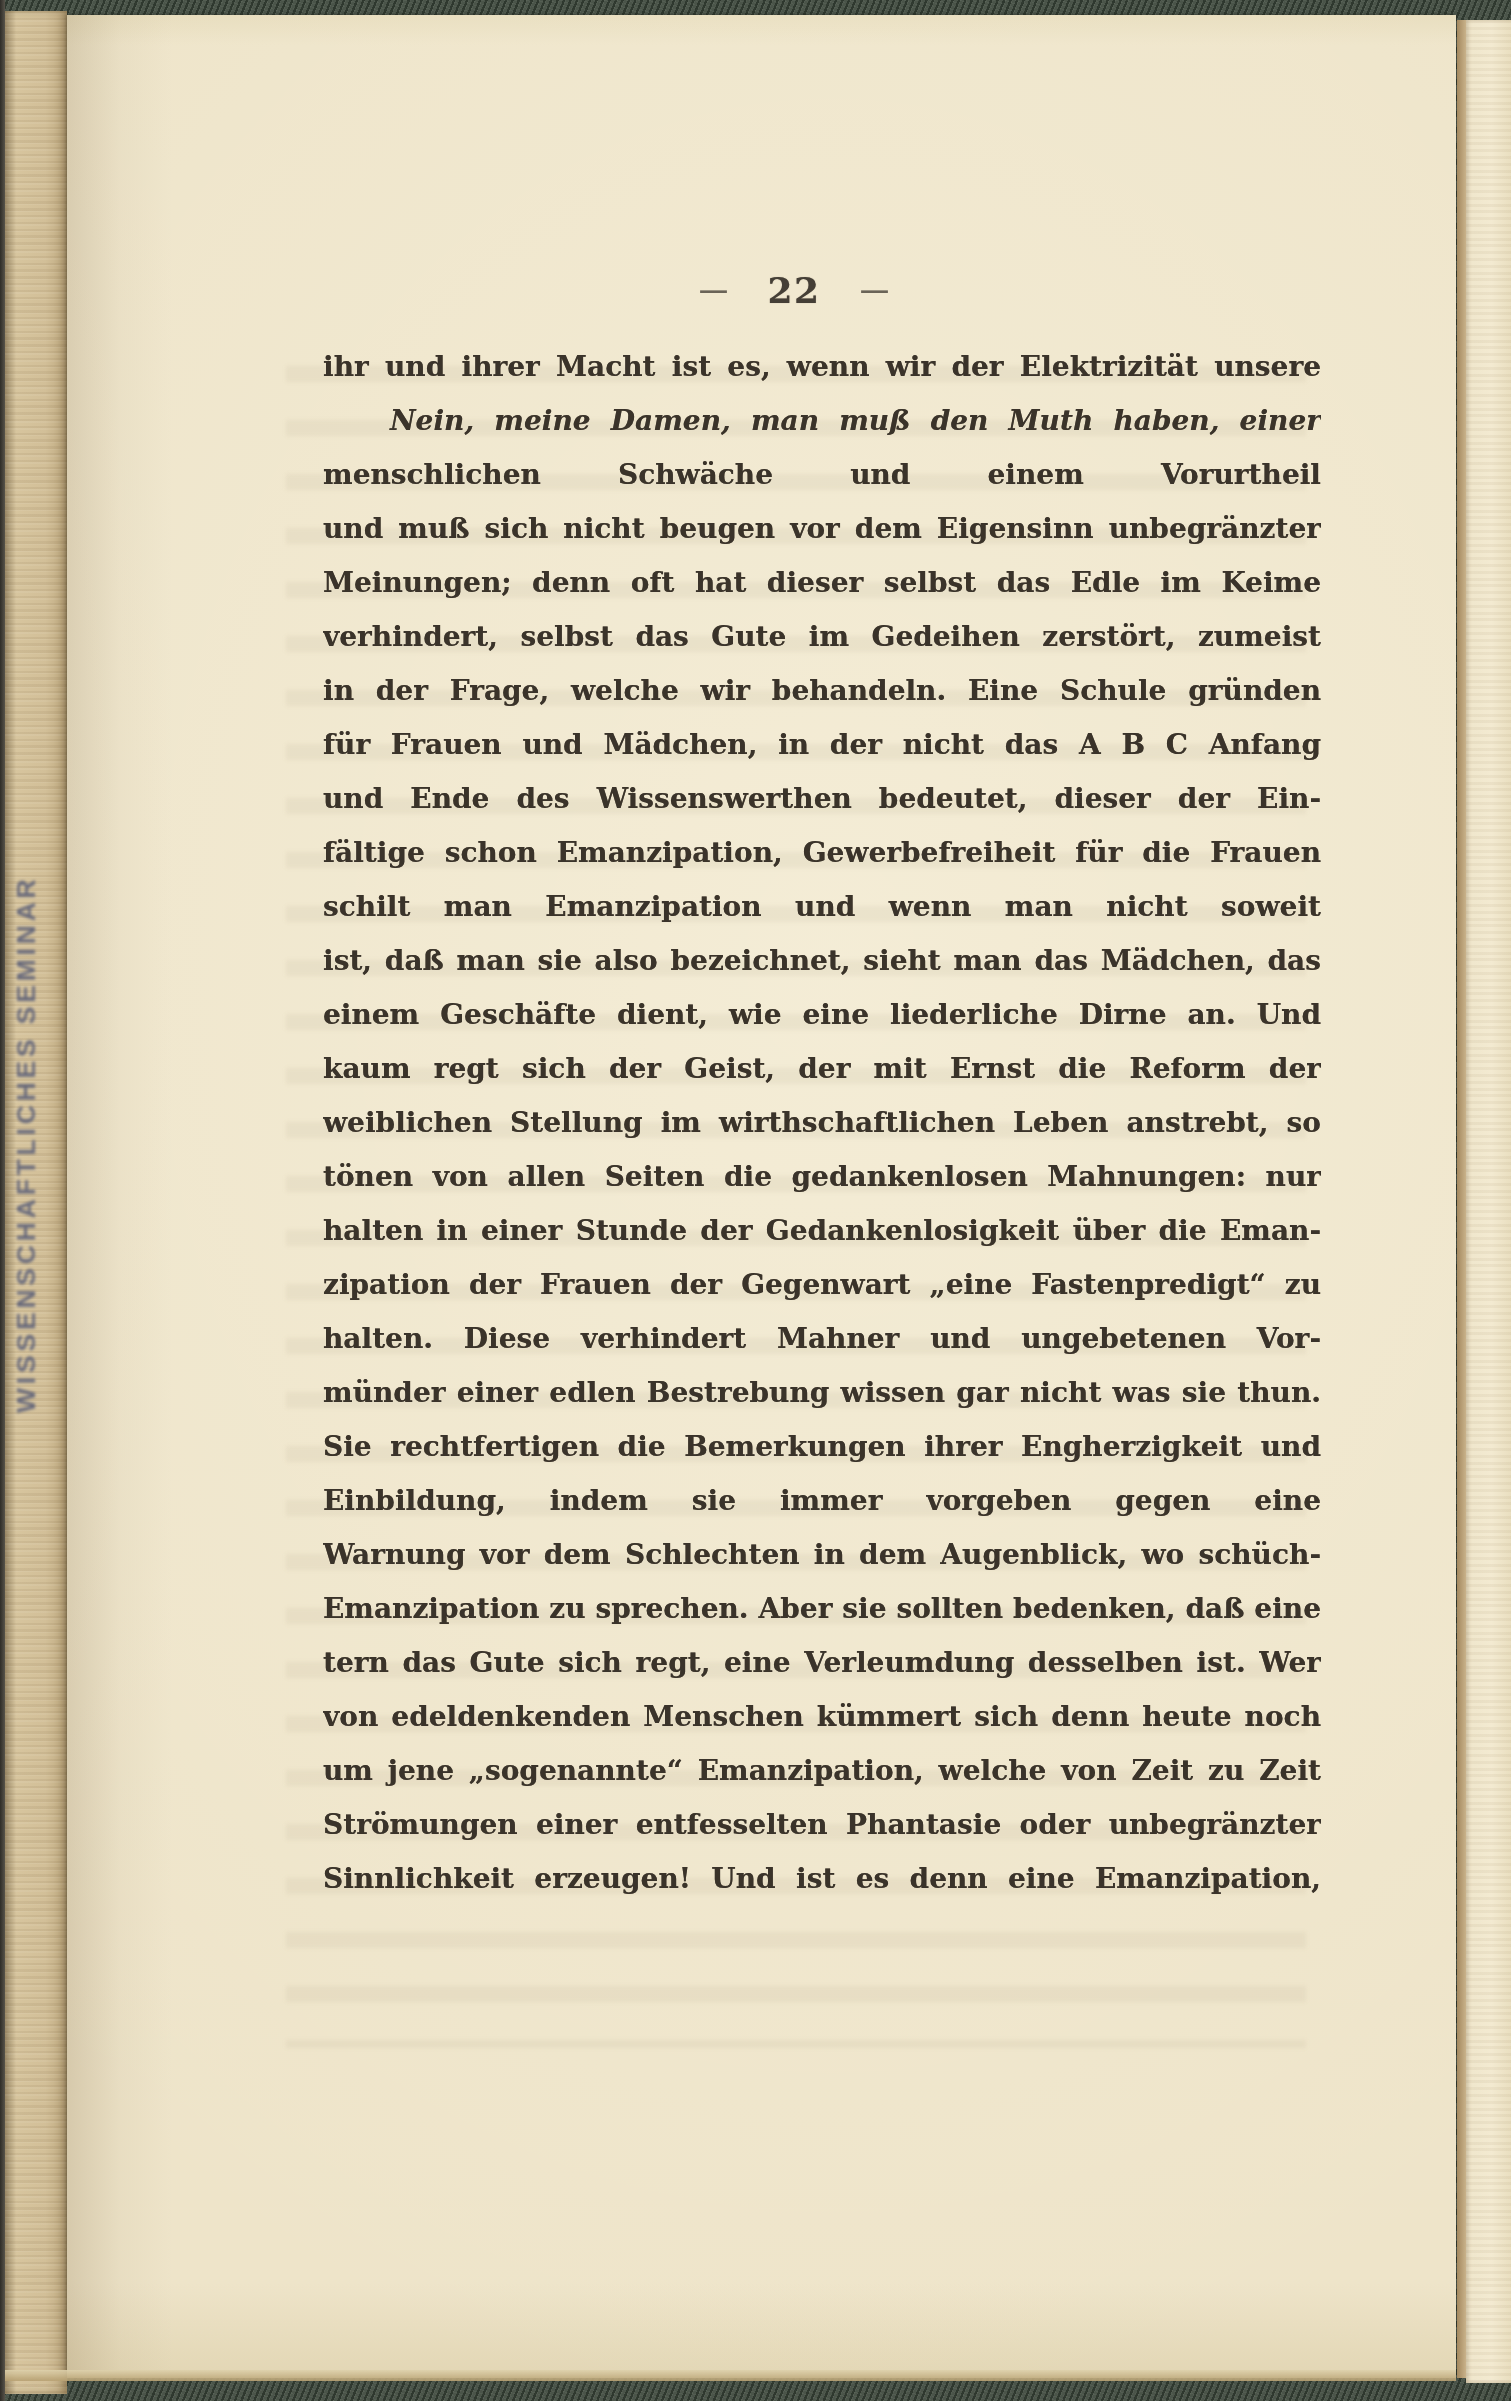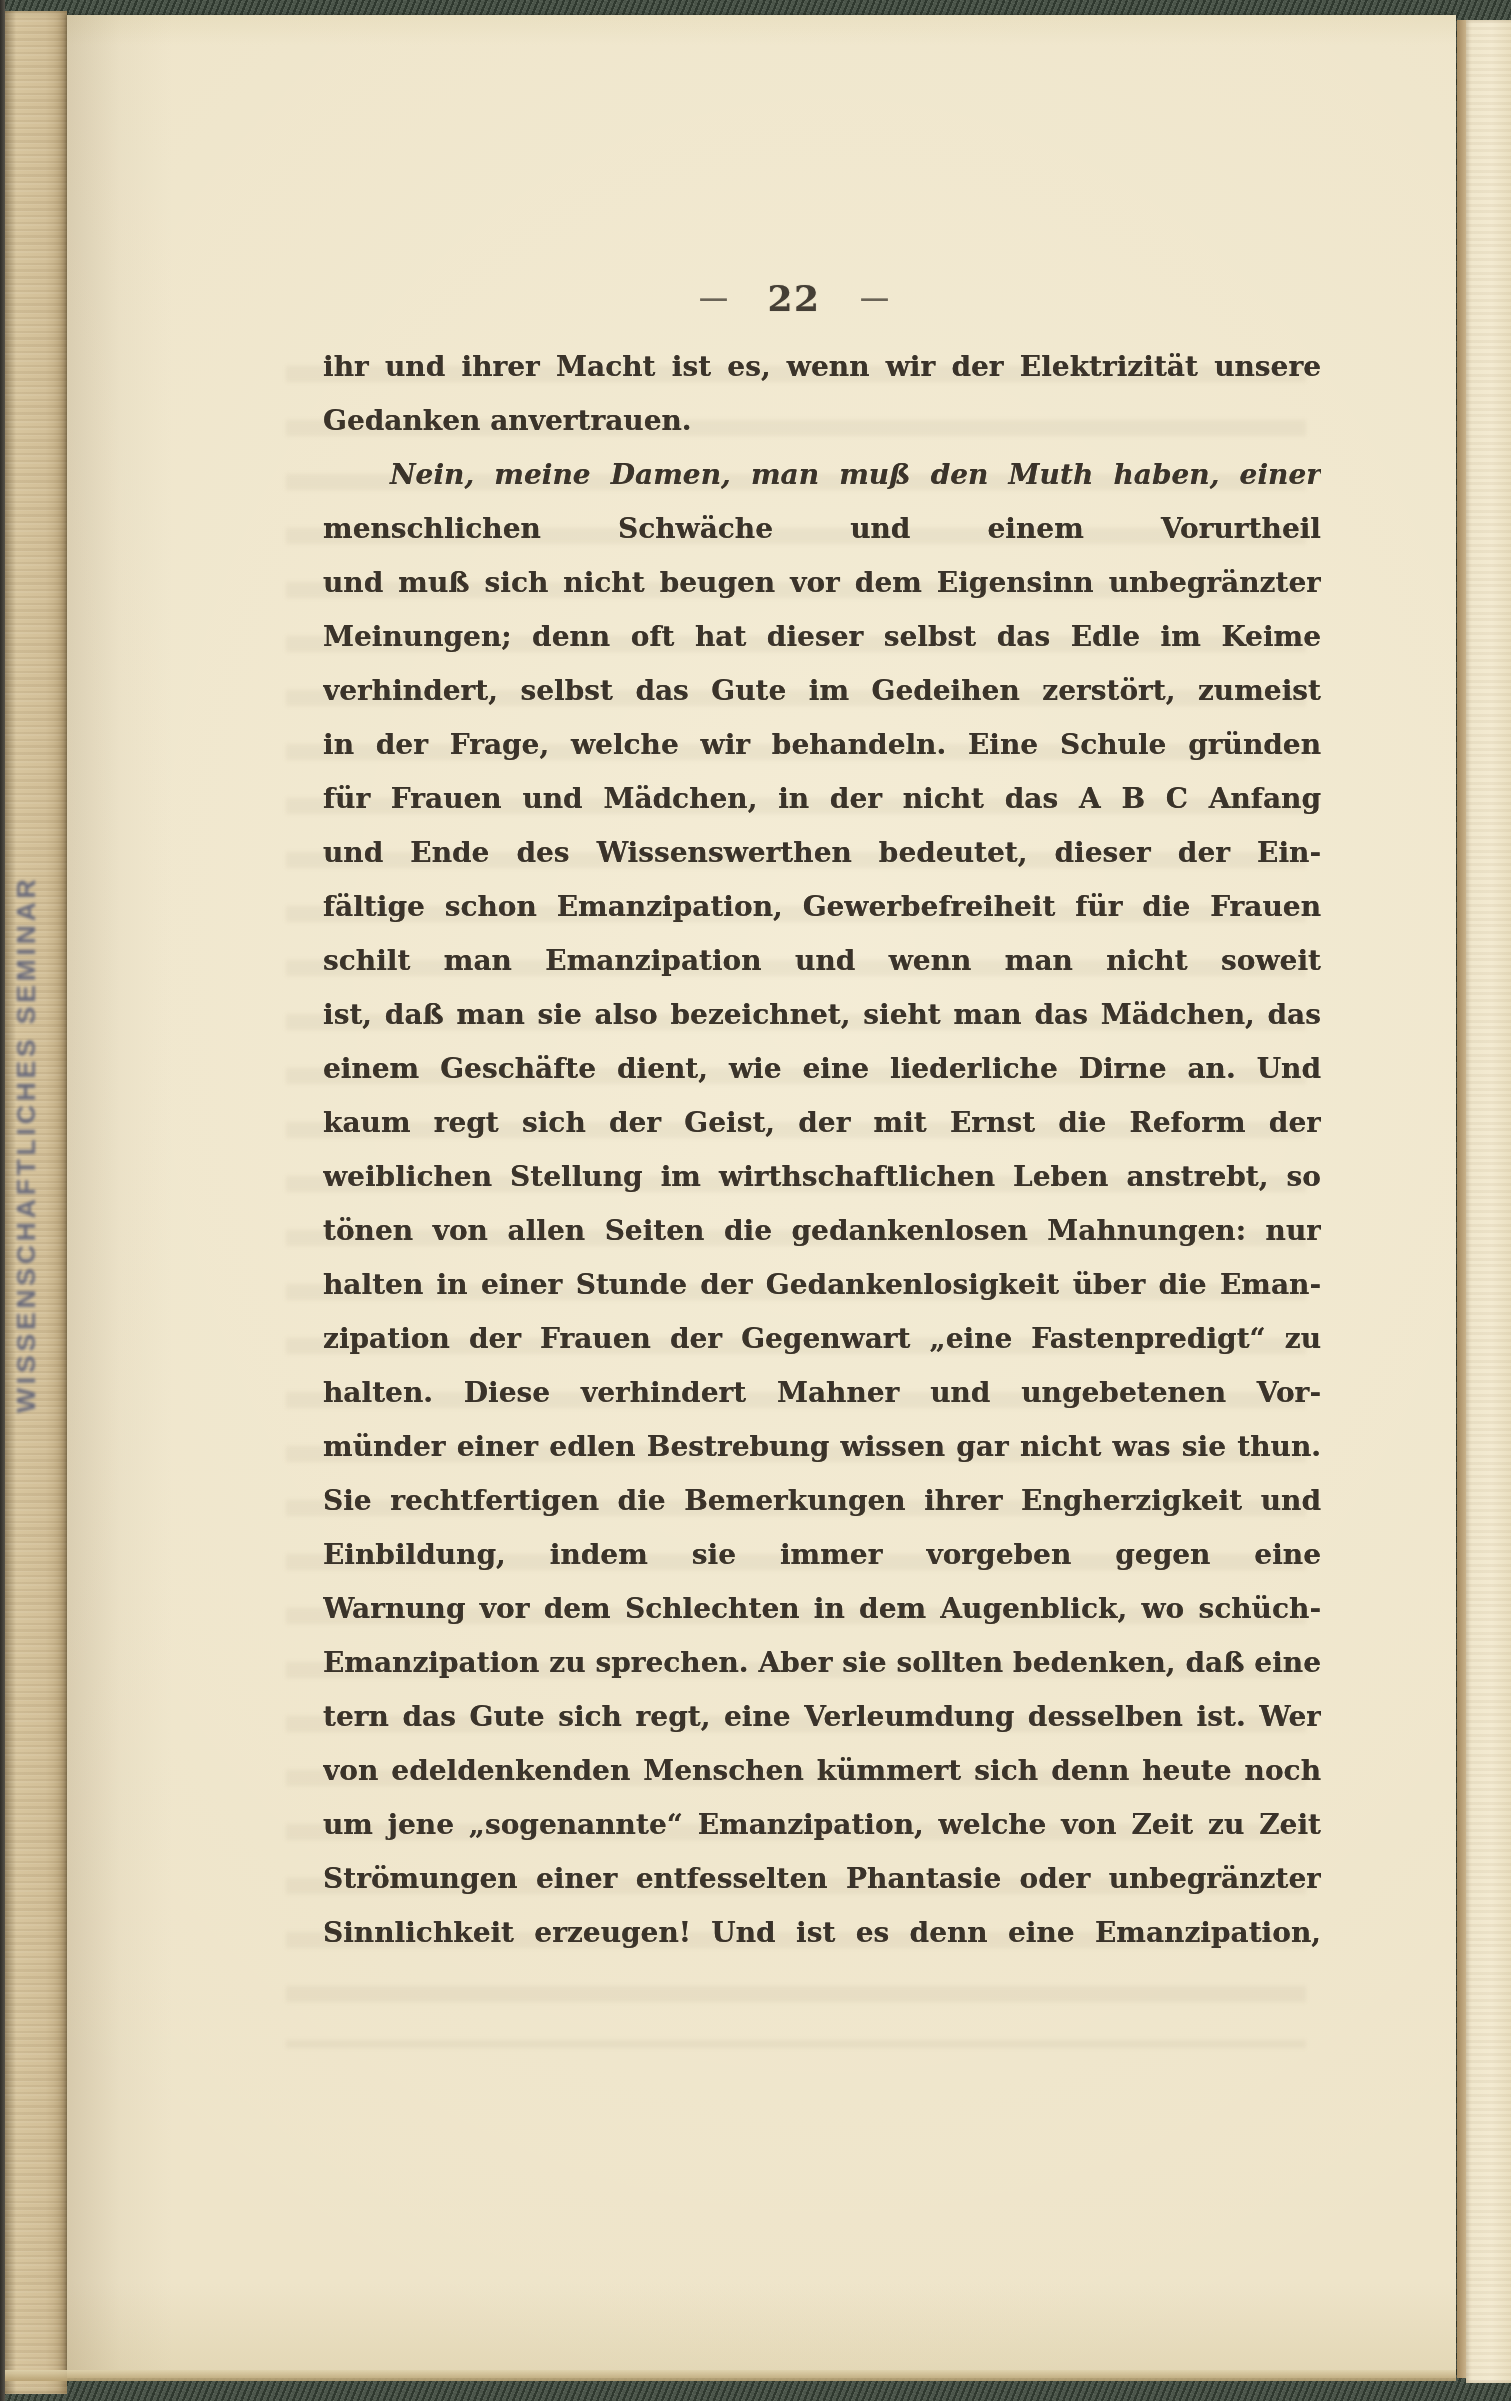--- a/index.html
+++ b/index.html
@@ -76,21 +76,21 @@
     position: absolute; left: 228px; top: 246px; width: 998px;
     display: flex; align-items: center; justify-content: center;
     color: #453f36;
   }
   .page-number-row .dash {
     font-size: 30px; font-weight: bold; opacity: .78;
     transform: scaleY(.75);
   }
   .page-number-row .num {
     font-size: 36px; font-weight: bold;
-    margin: 16px 39px;
+    margin: 8px 39px;
     letter-spacing: 1.5px;
     text-shadow: 0 0 0.8px rgba(60,50,35,.5);
   }
 
   .text-block {
     position: absolute; left: 228px; top: 325px; width: 998px;
     color: #3a332a;
     font-size: 28px;
     font-weight: bold;
     text-shadow: 0 0 0.5px rgba(55,45,30,.65);
@@ -140,21 +140,20 @@
   <div class="bleed-through"></div>
 
   <div class="page-number-row">
     <span class="dash">—</span>
     <span class="num">22</span>
     <span class="dash">—</span>
   </div>
 
   <div class="text-block">
       <div class="line">ihr und ihrer Macht ist es, wenn wir der Elektrizität unsere</div>
-      <div class="line nojust">Gedanken anvertrauen.</div>
       <div class="line indent">Nein, meine Damen, man muß den Muth haben, einer</div>
       <div class="line">menschlichen Schwäche und einem Vorurtheil entgegenzutreten</div>
       <div class="line">und muß sich nicht beugen vor dem Eigensinn unbegränzter</div>
       <div class="line">Meinungen; denn oft hat dieser selbst das Edle im Keime</div>
       <div class="line">verhindert, selbst das Gute im Gedeihen zerstört, zumeist</div>
       <div class="line">in der Frage, welche wir behandeln. Eine Schule gründen</div>
       <div class="line">für Frauen und Mädchen, in der nicht das A B C Anfang</div>
       <div class="line">und Ende des Wissenswerthen bedeutet, dieser der Ein-</div>
       <div class="line">fältige schon Emanzipation, Gewerbefreiheit für die Frauen</div>
       <div class="line">schilt man Emanzipation und wenn man nicht soweit interessirt</div>

